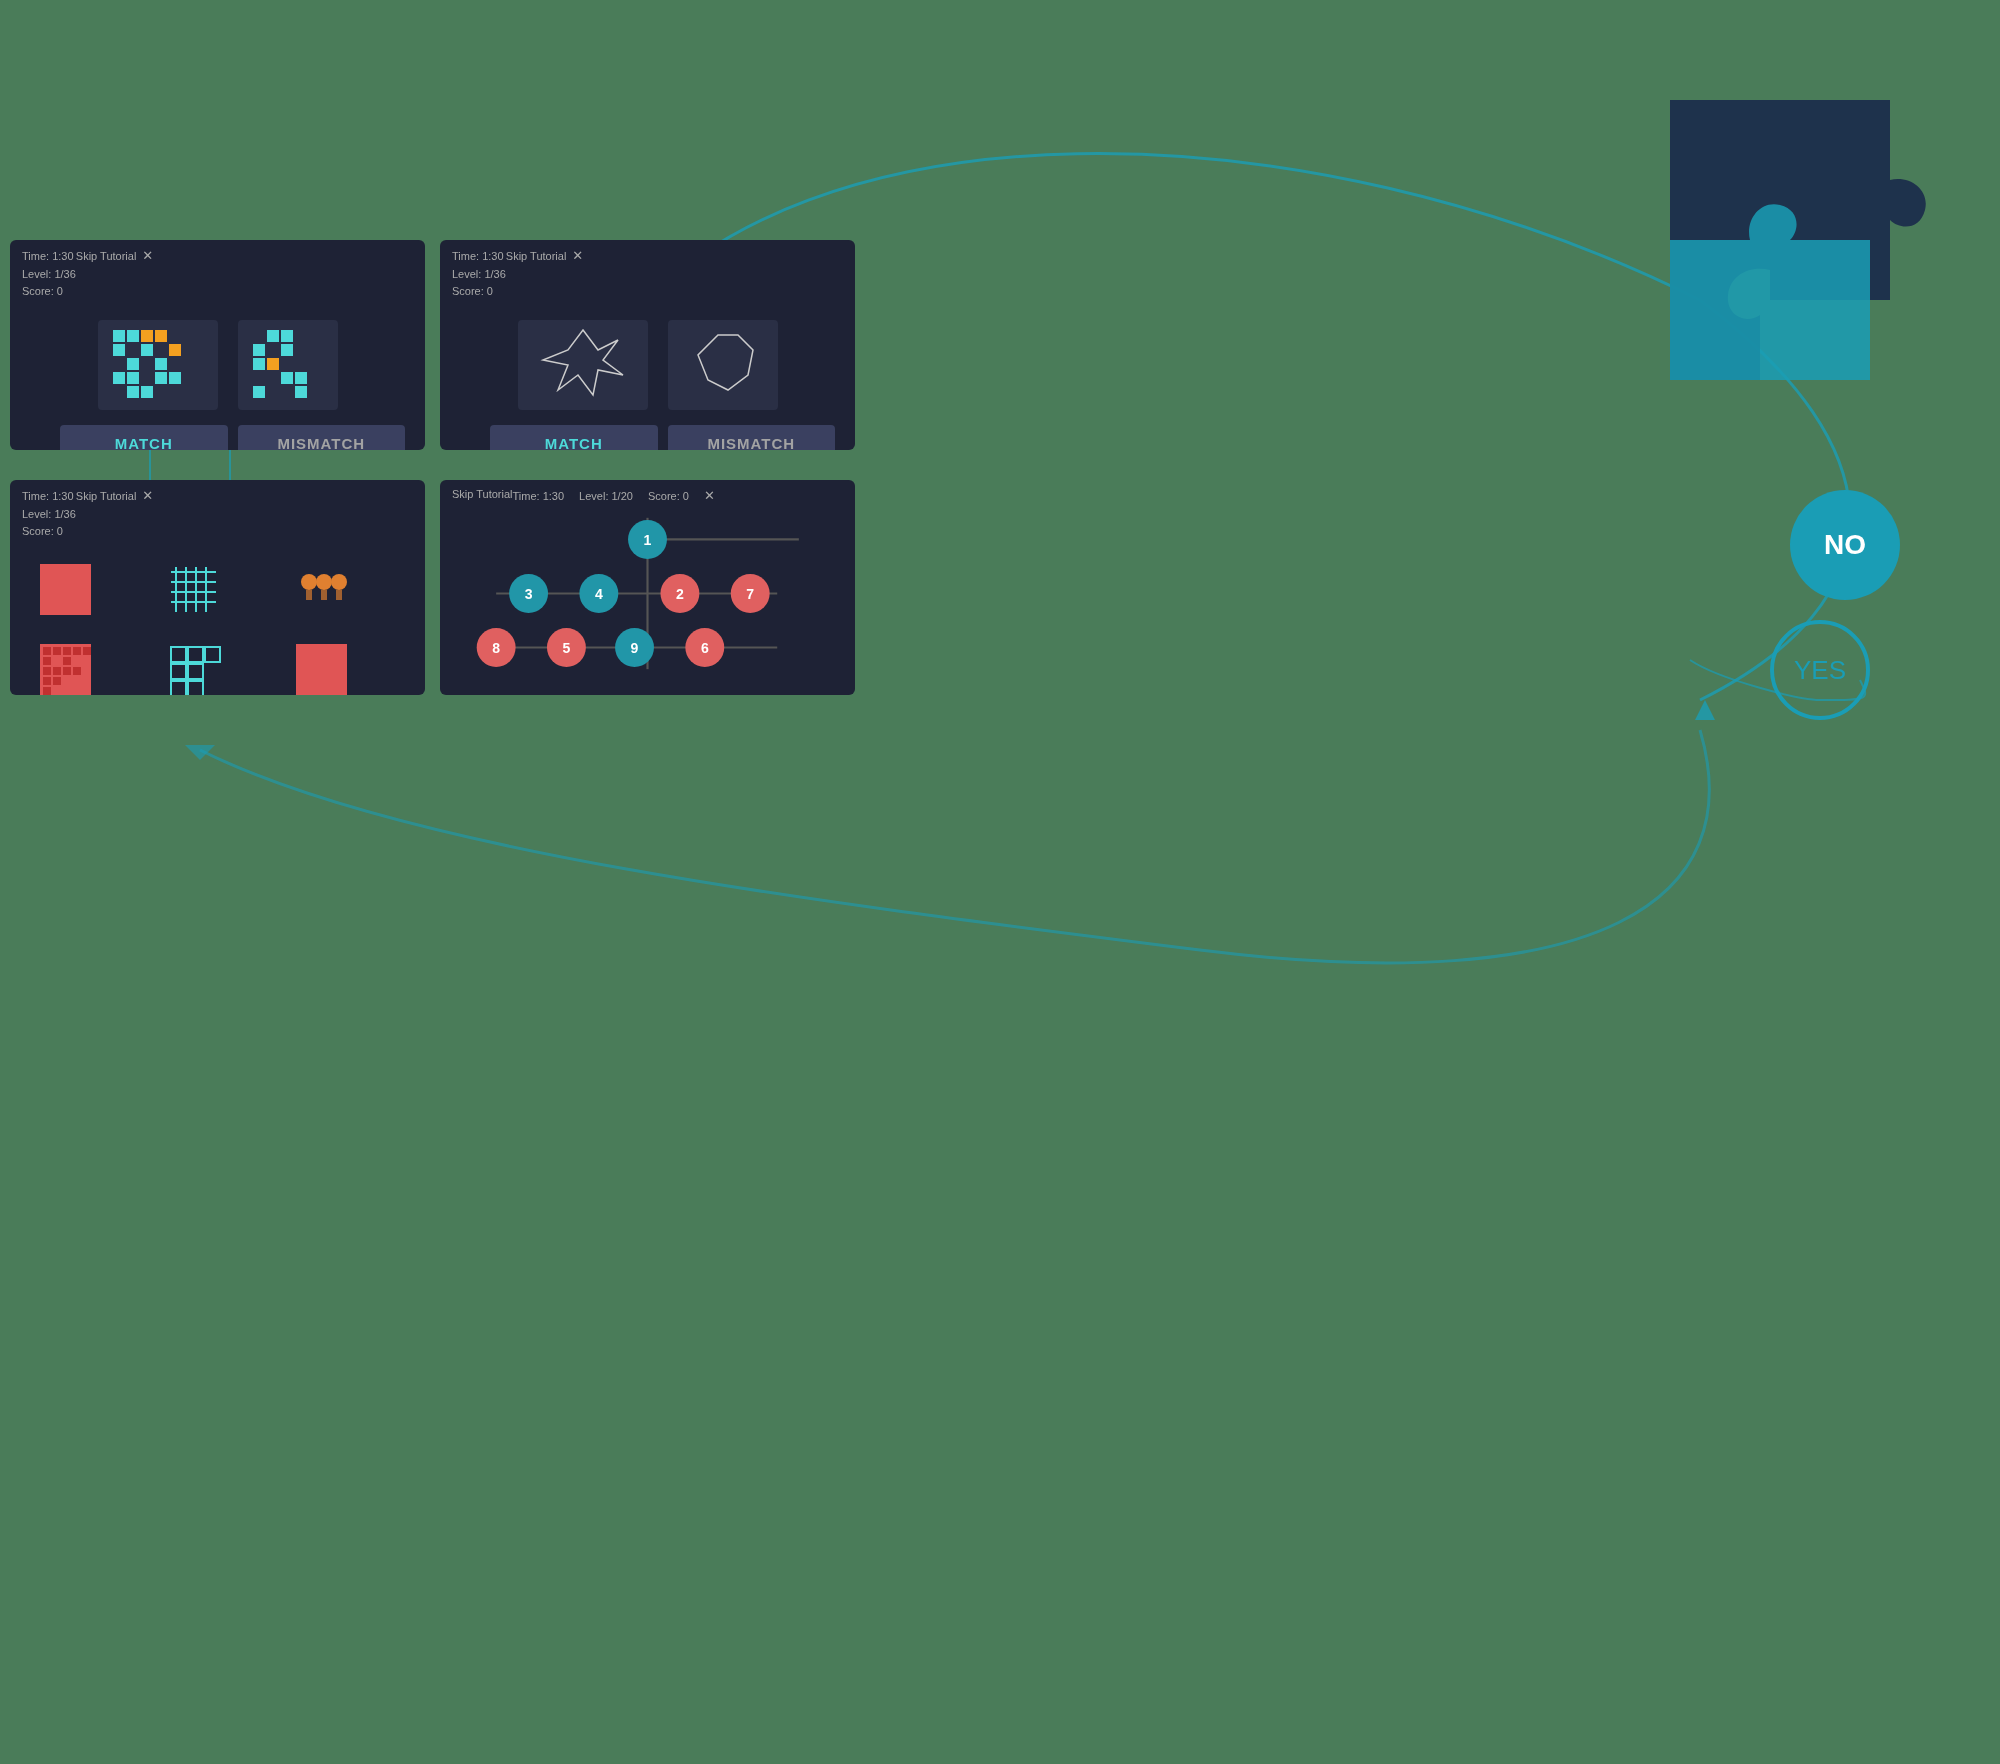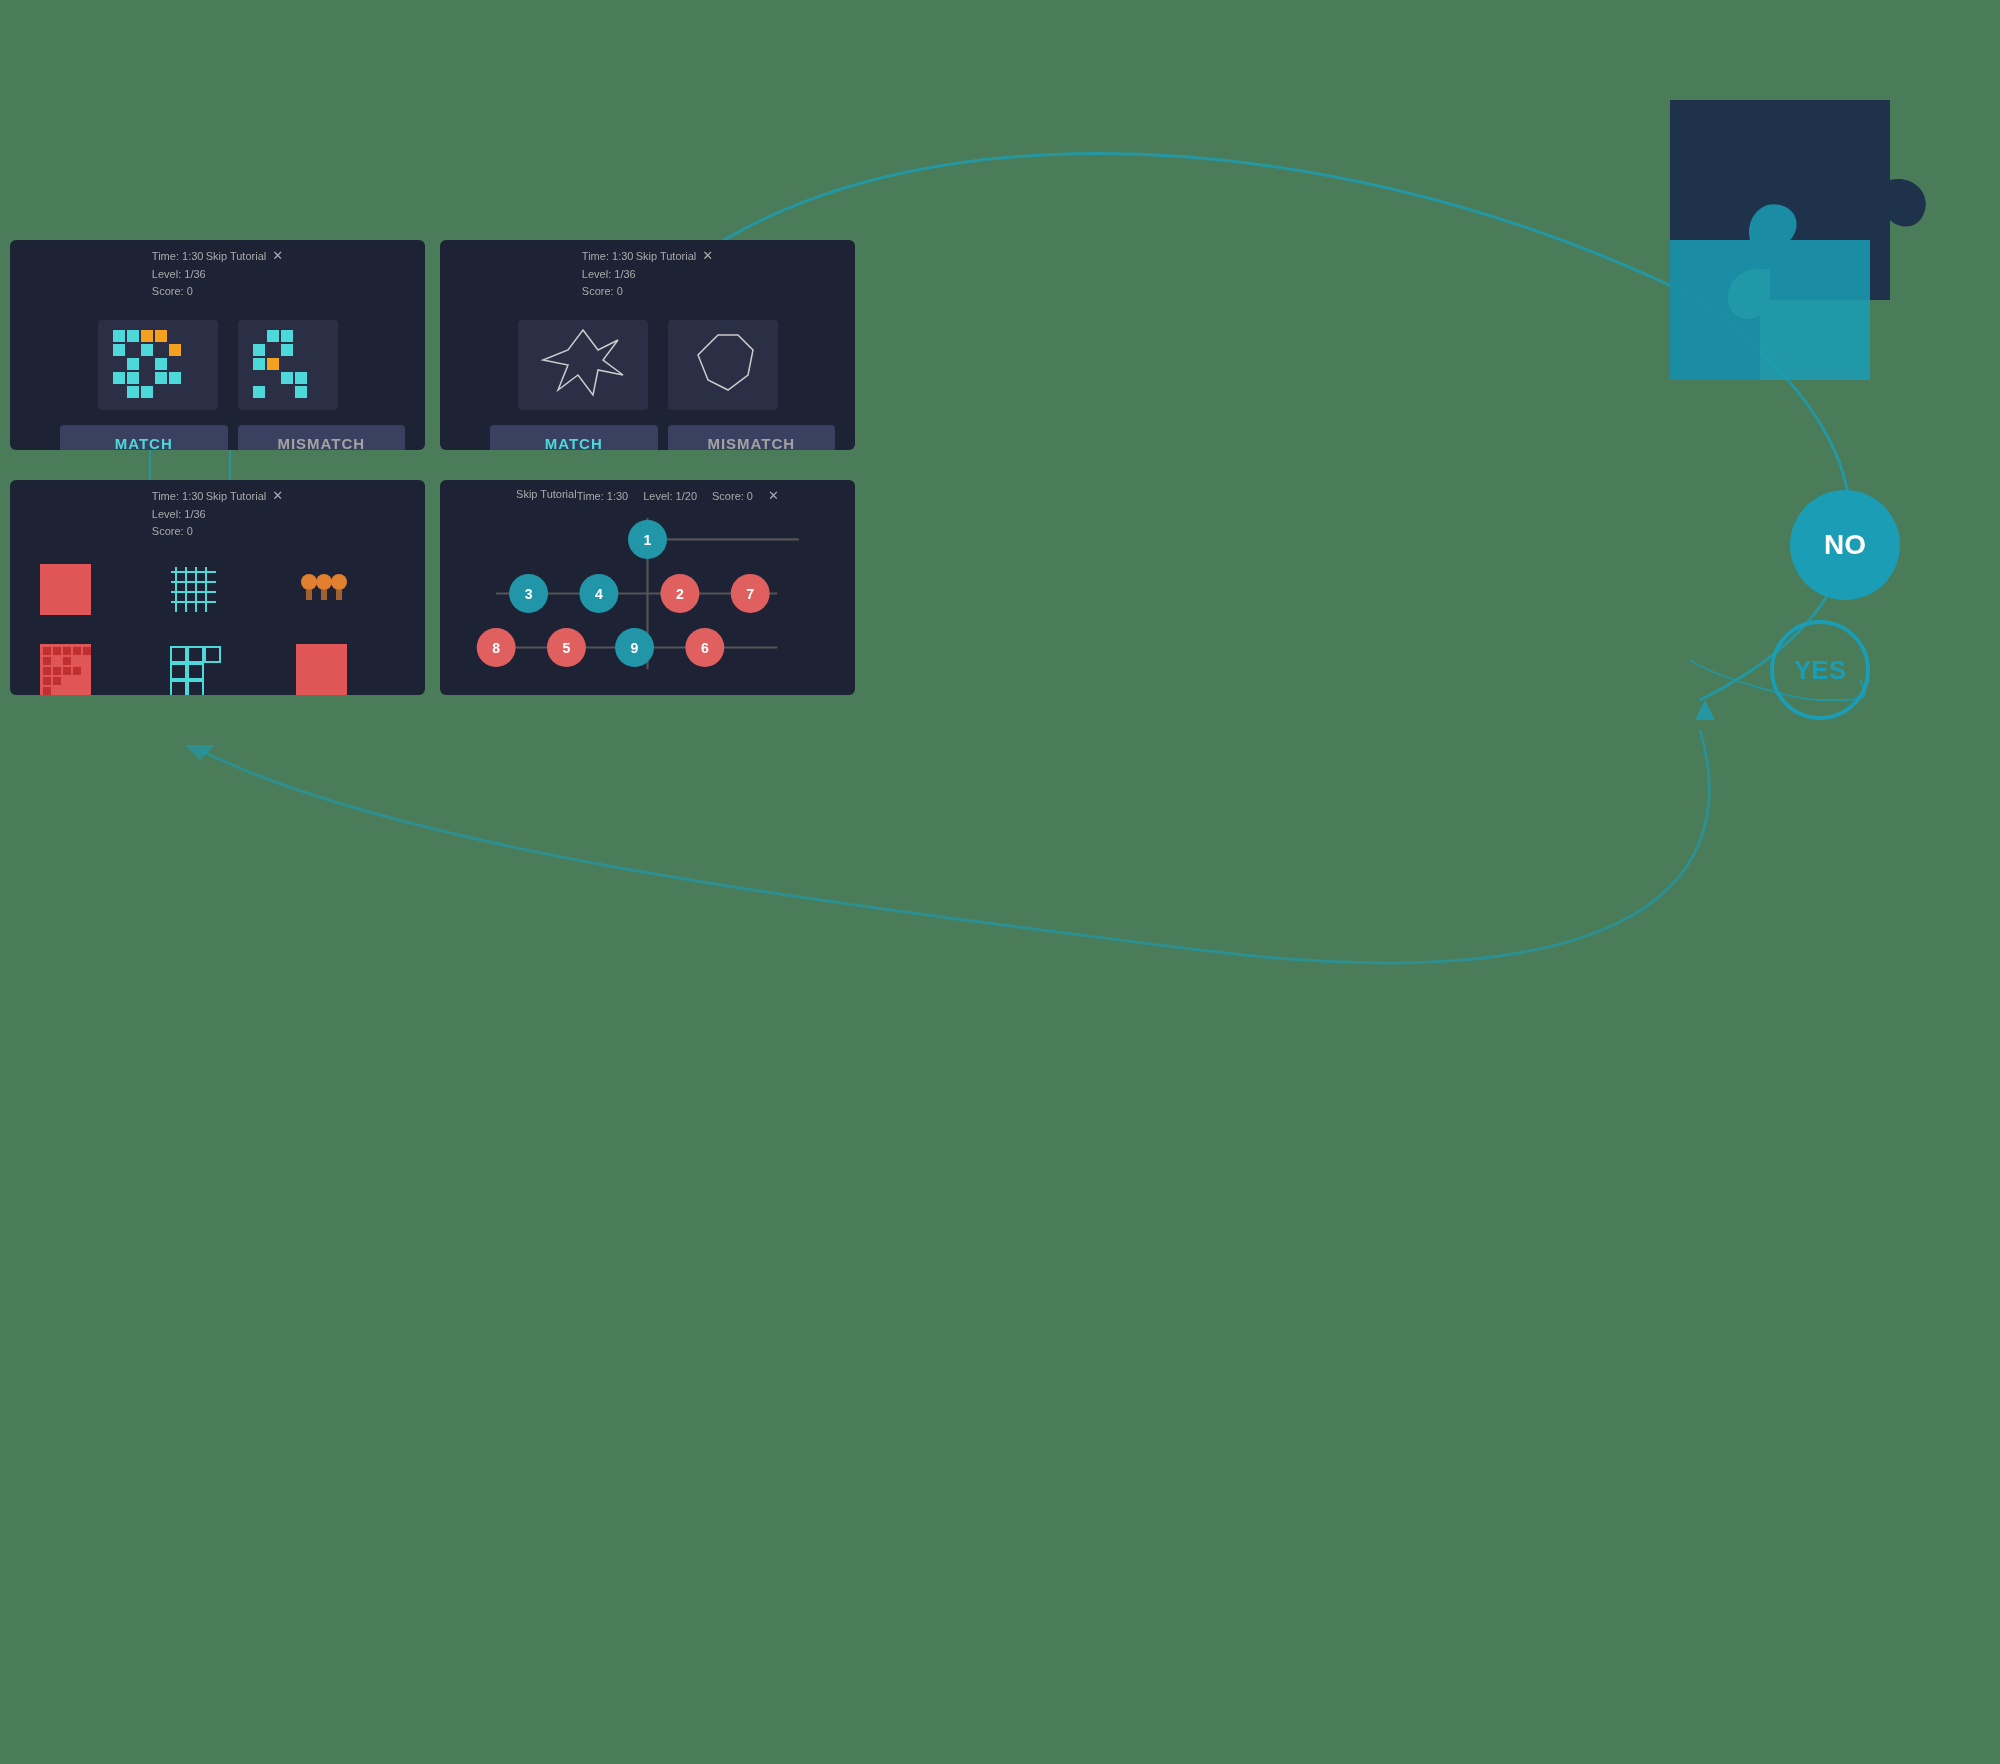--- a/index.html
+++ b/index.html
@@ -15,21 +15,21 @@
     
     .game-screen {
       position: absolute;
       background: #1e2235;
       border-radius: 6px;
       overflow: hidden;
     }
 
     .screen-header {
       display: flex;
-      justify-content: center;
+      justify-content: flex-start;
       align-items: flex-start;
       padding: 8px 12px 4px;
       font-size: 11px;
       color: #aaa;
     }
 
     .screen-header .stats { line-height: 1.6; }
     .screen-header .skip-area {
       display: flex;
       align-items: center;
@@ -101,21 +101,21 @@
       position: absolute;
       width: 100px;
       height: 100px;
       border-radius: 50%;
       border: 4px solid #1a9db5;
       background: transparent;
       display: flex;
       align-items: center;
       justify-content: center;
       font-size: 26px;
-      font-weight: bold;
+      font-weight: normal;
       color: #1a9db5;
       right: 130px;
       top: 620px;
     }
 
     
     .arrows-svg {
       position: absolute;
       top: 0;
       left: 0;

